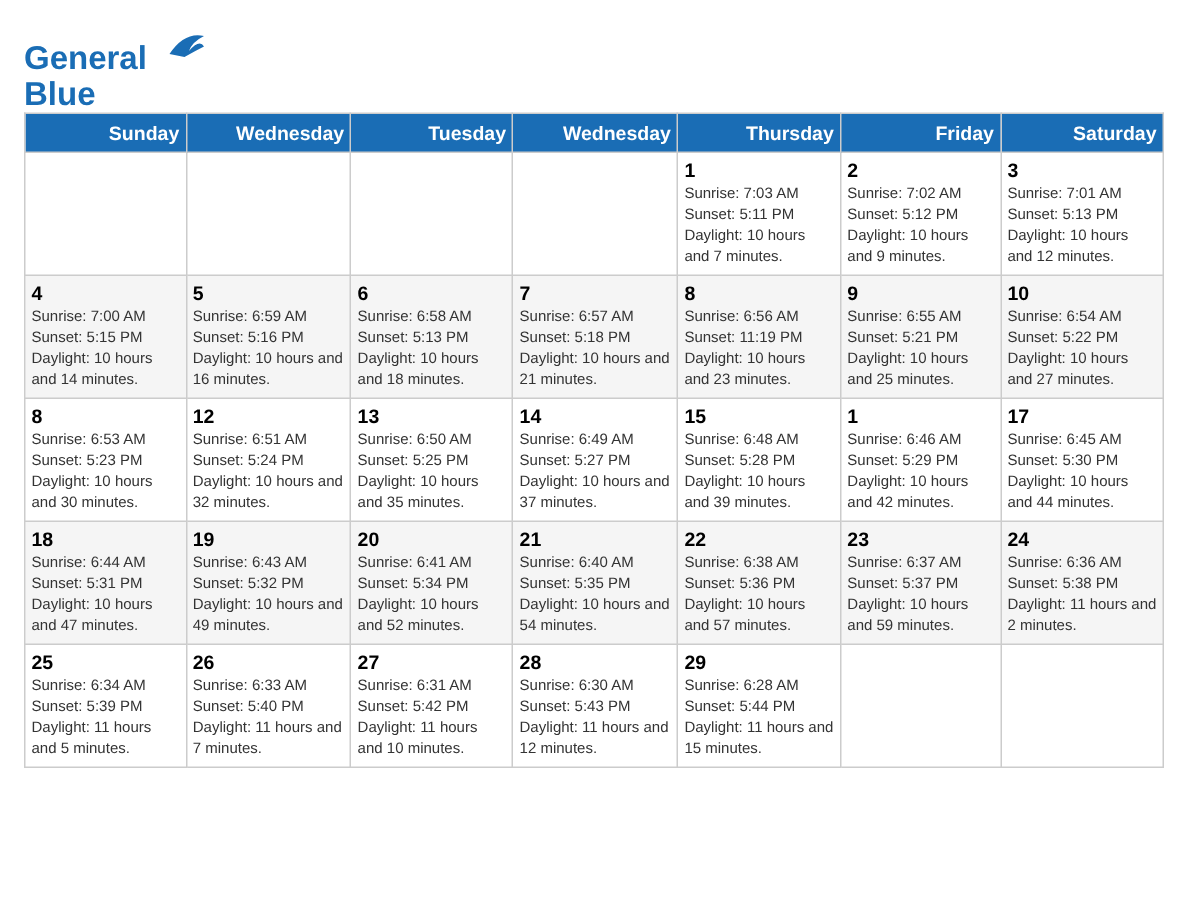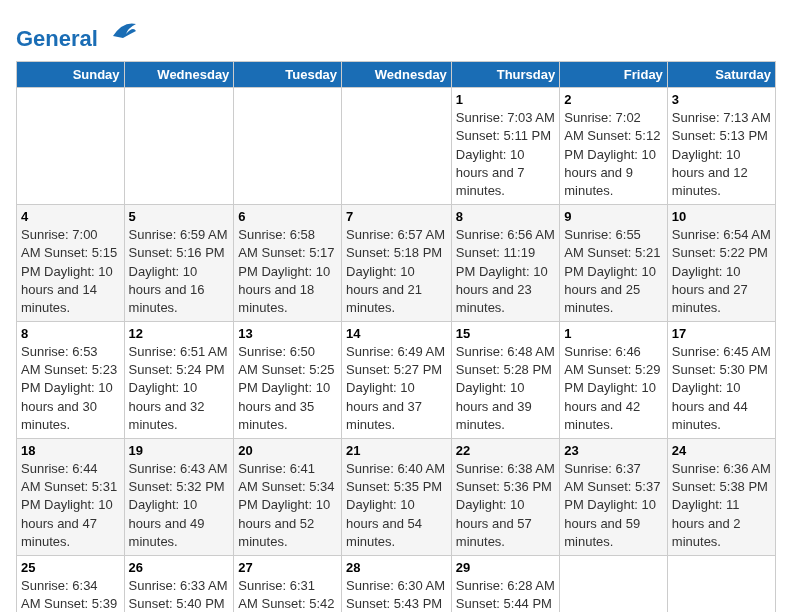--- a/index.html
+++ b/index.html
@@ -7,21 +7,21 @@
       font-family: Arial, sans-serif;
       background: #fff;
       width: 792px;
       min-height: 612px;
       padding: 16px;
     }
     .header {
       display: flex;
       justify-content: space-between;
       align-items: center;
-      margin-bottom: 10px;
+      margin-bottom: 0;
     }
     .logo {
       display: flex;
       align-items: center;
     }
     .logo-text {
       font-size: 22px;
       font-weight: bold;
       color: #333;
       line-height: 1.1;
@@ -69,21 +69,21 @@
       width: 113px;
       min-height: 80px;
     }
     .day-num {
       font-weight: bold;
       font-size: 13px;
       display: block;
       margin-bottom: 2px;
     }
     .day-info {
-      font-size: 13px;
+      font-size: 10px;
       color: #333;
       line-height: 1.4;
     }
     tr:nth-child(even) td {
       background: #f5f5f5;
     }
     tr:nth-child(odd) td {
       background: #fff;
     }
     .empty-cell {
@@ -95,20 +95,21 @@
 
 <div class="header">
   <div class="logo">
     <div>
       <div class="logo-text">
         <span>General</span>
         <svg class="logo-icon" viewBox="0 0 30 30" xmlns="http://www.w3.org/2000/svg">
           <path d="M5 20 Q15 5 28 8 Q20 12 18 18 Q25 10 28 15 Q22 18 15 22 Z" fill="#1a6db5"></path>
         </svg>
       </div>
+      <div class="logo-text" style="color:#1a6db5; font-size:22px; font-weight:bold;">Blue</div>
     </div>
   </div>
   <div class="title-block">
     <div class="cal-title"></div>
     <div class="cal-subtitle"></div>
   </div>
 </div>
 
 <table>
   <thead>
@@ -135,42 +136,42 @@
 Daylight: 10 hours and 7 minutes.</div>
         </td>
         <td>
           <span class="day-num">2</span>
           <div class="day-info">Sunrise: 7:02 AM
 Sunset: 5:12 PM
 Daylight: 10 hours and 9 minutes.</div>
         </td>
         <td>
           <span class="day-num">3</span>
-          <div class="day-info">Sunrise: 7:13 AM
+          <div class="day-info">Sunrise: 7:01 AM
 Sunset: 5:13 PM
 Daylight: 10 hours and 12 minutes.</div>
         </td>
       </tr>
       <tr>
         <td>
           <span class="day-num">4</span>
           <div class="day-info">Sunrise: 7:00 AM
 Sunset: 5:15 PM
 Daylight: 10 hours and 14 minutes.</div>
         </td>
         <td>
           <span class="day-num">5</span>
           <div class="day-info">Sunrise: 6:59 AM
 Sunset: 5:16 PM
 Daylight: 10 hours and 16 minutes.</div>
         </td>
         <td>
           <span class="day-num">6</span>
           <div class="day-info">Sunrise: 6:58 AM
-Sunset: 5:17 PM
+Sunset: 5:13 PM
 Daylight: 10 hours and 18 minutes.</div>
         </td>
         <td>
           <span class="day-num">7</span>
           <div class="day-info">Sunrise: 6:57 AM
 Sunset: 5:18 PM
 Daylight: 10 hours and 21 minutes.</div>
         </td>
         <td>
           <span class="day-num">8</span>

